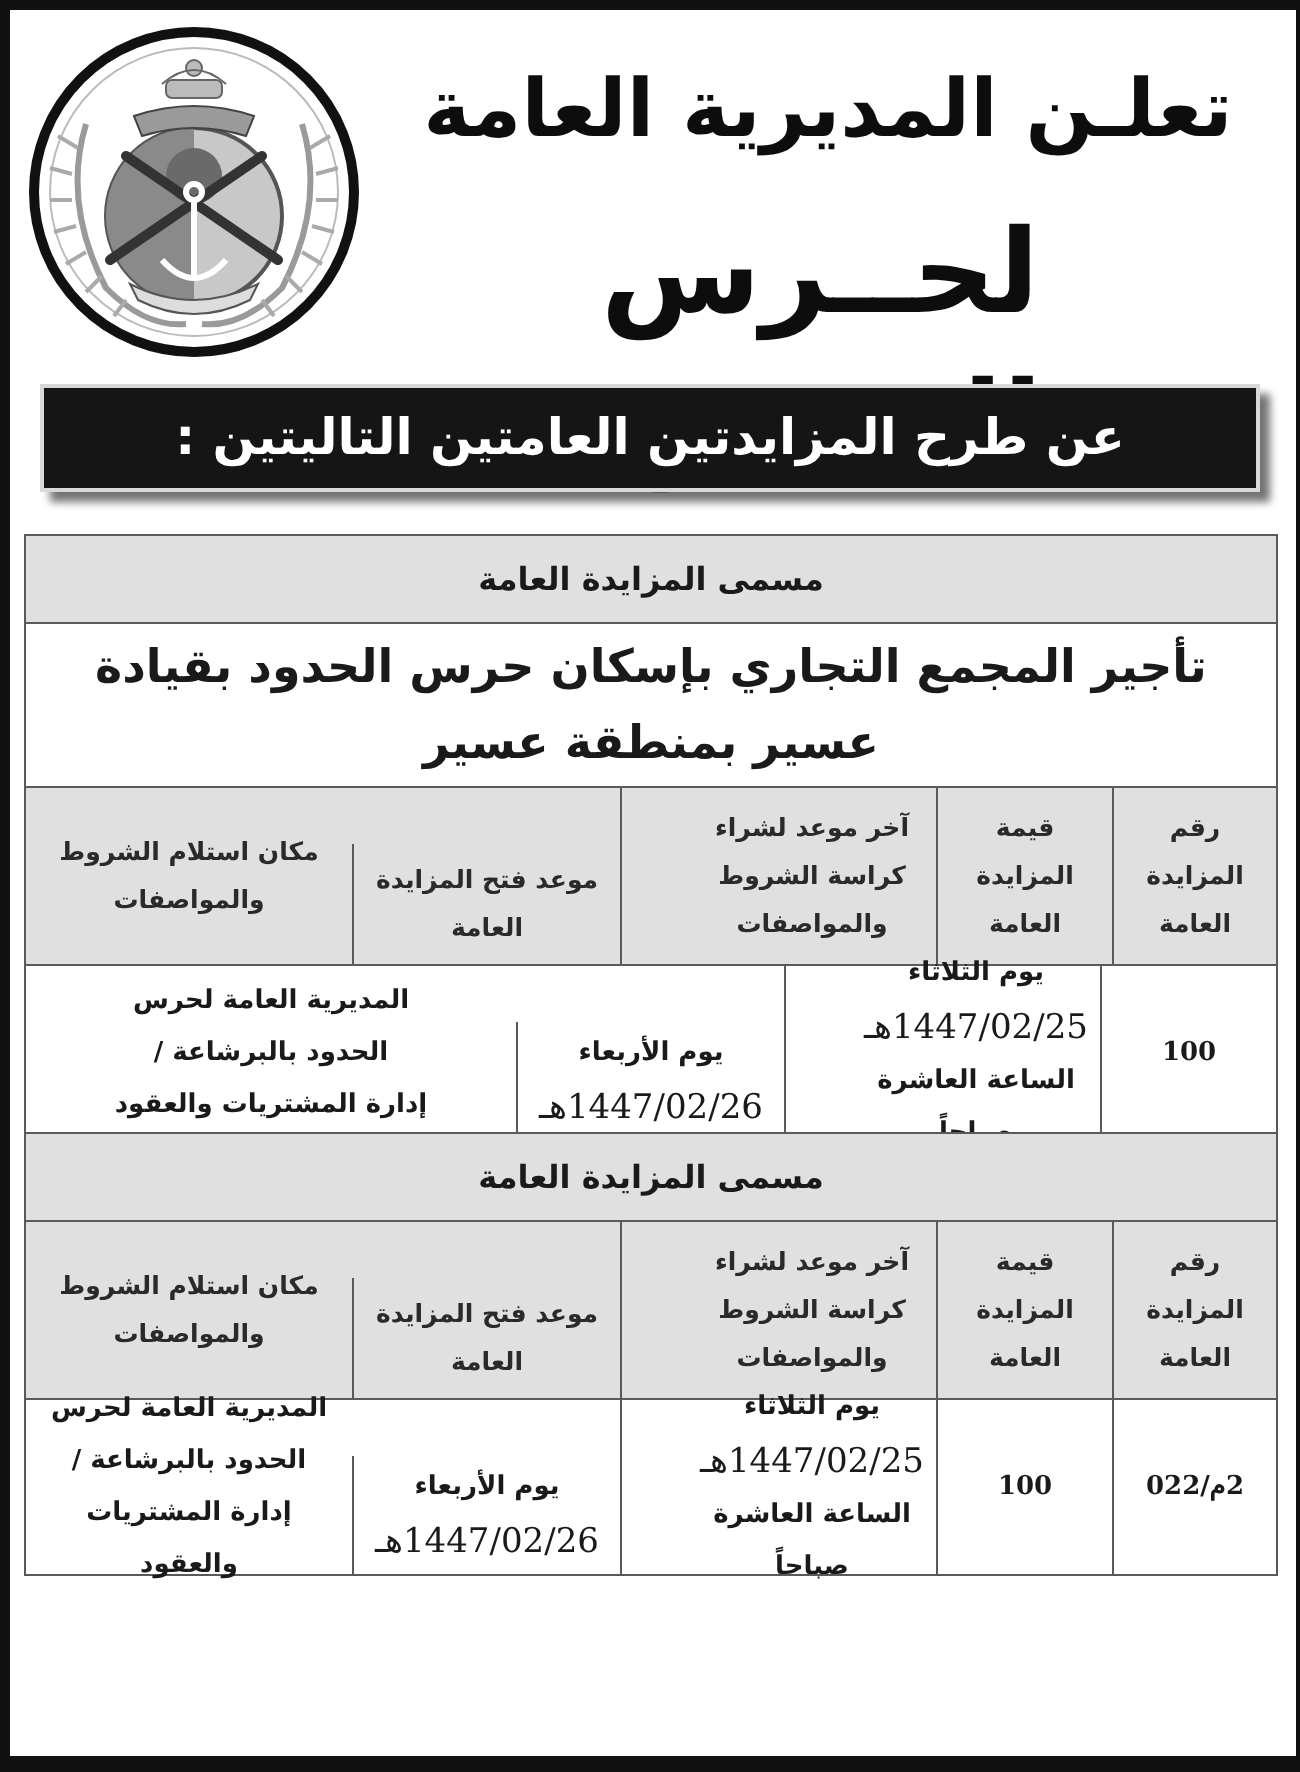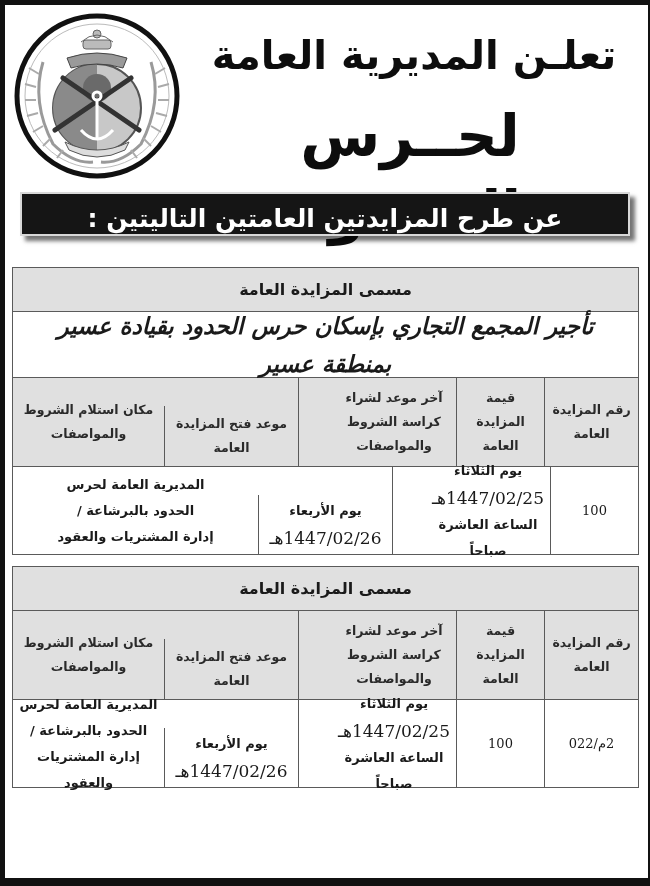--- a/index.html
+++ b/index.html
@@ -21,21 +21,21 @@
   .title-line {
     position: absolute; right: 16px; direction: rtl; text-align: center;
     font-family: "DejaVu Sans", sans-serif; font-weight: bold; color: #0d0d0d;
     letter-spacing: -1px;
   }
   .title-1 { top: 14px; width: 440px; font-size: 40px; line-height: 82px; }
   .title-2 { top: 98px; width: 440px; font-size: 58px; line-height: 76px; right: 20px; }
 
   
   .banner {
-    position: absolute; left: 20px; top: 192px; width: 610px; height: 44px;
+    position: absolute; left: 20px; top: 192px; width: 610px; height: 54px;
     background: #151515; border: 2px solid #d8d8d8;
     box-shadow: 5px 5px 4px rgba(0,0,0,0.55);
     direction: rtl; text-align: center; color: #fff;
     font-weight: bold; font-size: 25px; line-height: 50px;
   }
 
   
   .auction {
     position: absolute; left: 12px; width: 627px;
     border: 1.5px solid #5a5a5a; direction: rtl;
@@ -45,37 +45,37 @@
   .row { display: flex; width: 100%; border-bottom: 1.5px solid #5a5a5a; }
   .row:last-child { border-bottom: none; }
   .label-row {
     background: #e0e0e0; justify-content: center; align-items: center;
     font-weight: bold; font-size: 16px; height: 44px;
   }
   .name-row {
     justify-content: center; align-items: center; text-align: center;
     font-weight: bold; font-size: 23px; line-height: 38px; padding: 4px 6px;
   }
-  .auction-1 .name-row { height: 66px; font-style: italic; }
+  .auction-1 .name-row { height: 82px; }
   .auction-2 .name-row { height: 91px; }
   .cell {
     border-left: 1.5px solid #5a5a5a; display: flex; align-items: center; justify-content: center;
     text-align: center; padding: 2px 4px;
   }
   .cell:last-child { border-left: none; }
   .head-row { background: #e0e0e0; height: 89px; }
   .head-row .cell { font-weight: bold; font-size: 12.5px; line-height: 24px; color: #2a2a2a; }
   .data-row { height: 87px; background: #fff; }
   .data-row .cell { font-size: 13px; line-height: 26px; }
-  .c1 { width: 94px; }
+  .c1 { width: 82px; }
   .c2 { width: 88px; }
   .c3 { width: 158px; padding-left: 37px; }
   .c4 { width: 134px; margin-top: 28px; }
   .c5 { flex: 1; }
-  .num { font-family: "DejaVu Serif", serif; font-size: 19px; font-weight: normal; }
+  .num { font-family: "DejaVu Serif", serif; font-size: 19px; font-weight: bold; }
   .stack { display: flex; flex-direction: column; align-items: center; }
   .bold { font-weight: bold; }
   .date { font-family: "DejaVu Serif", serif; font-size: 17px; line-height: 28px; }
 </style>
 </head>
 <body>
 
 <div class="frame"></div>
 
 <div class="logo">

